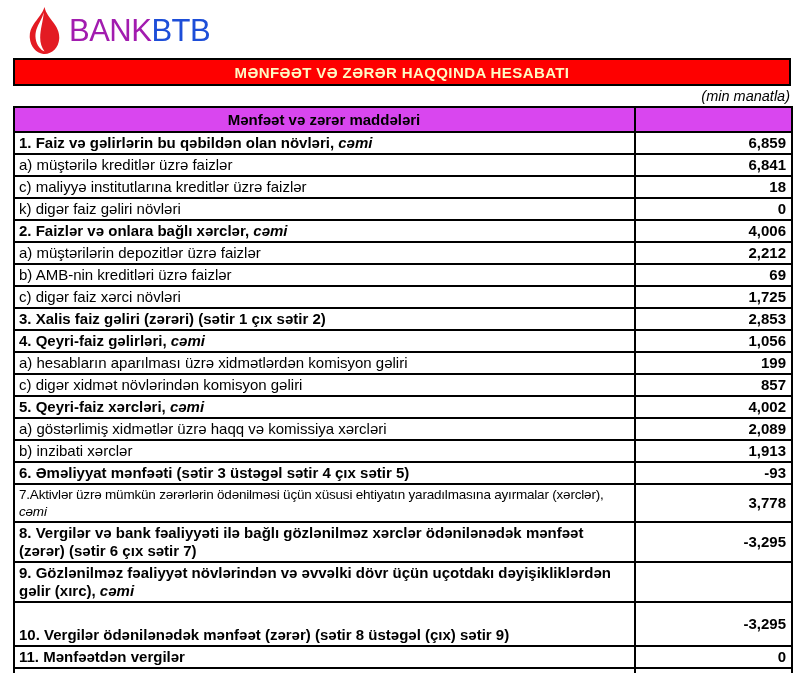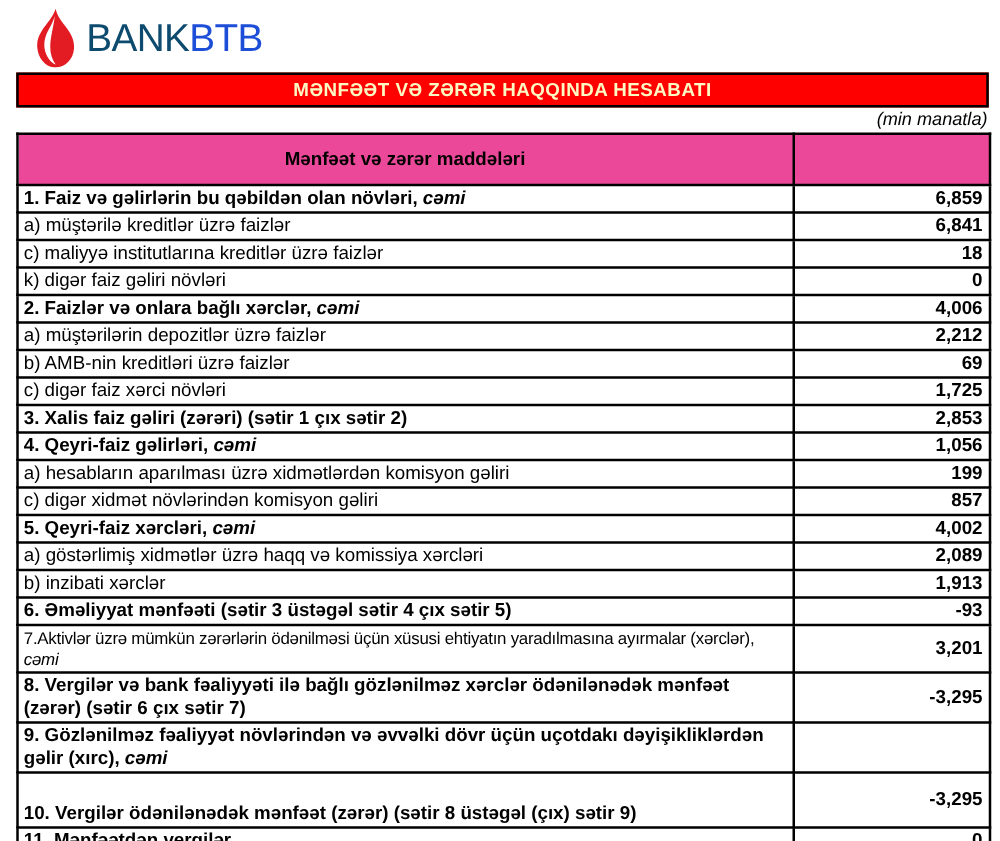--- a/index.html
+++ b/index.html
@@ -11,21 +11,21 @@
     color: #000;
     overflow: hidden;
   }
   
   .logo-row {
     display: flex; align-items: center;
     padding: 6px 0 4px 29px; height: 58px; gap: 9px;
   }
   .logo-flame { width: 31px; height: 47px; flex: 0 0 auto; }
   .logo-text { font-size: 31px; letter-spacing: -0.5px; line-height: 1; }
-  .logo-text .bank { color: #0c4a6e; }
+  .logo-text .bank { color: #a21caf; }
   .logo-text .btb  { color: #1d4ed8; }
   
   .banner {
     margin: 0 9px 0 13px;
     background: #fe0000;
     border: 2px solid #000;
     height: 28px;
     display: flex; align-items: center; justify-content: center;
   }
   .banner-title {
@@ -44,23 +44,23 @@
     table-layout: fixed;
     font-size: 15px;
   }
   table.report th, table.report td {
     border: 2px solid #000;
     padding: 1px 5px 1px 4px;
     line-height: 18px;
     overflow: hidden;
   }
   th.hdr-label, th.hdr-value {
-    background: #ec4899;
+    background: #d946ef;
     font-weight: bold; text-align: center;
-    height: 41px; font-size: 15px;
+    height: 25px; font-size: 15px;
   }
   tr.data-row { height: 21px; }
   td.label { text-align: left; }
   td.value { text-align: right; font-weight: bold; }
   tr.vbold td.value { font-weight: bold; }
   tr.row-total td.label { font-weight: bold; }
   tr.row-item td.label { font-weight: normal; }
   tr.row-item-condensed td.label {
     font-weight: normal; font-size: 13.5px; letter-spacing: -0.2px; line-height: 17px;
   }
@@ -173,21 +173,21 @@
     <td class="value">1,913</td>
   </tr>
 
   <tr class="data-row row-total vbold">
     <td class="label"><span>6. Əməliyyat mənfəəti (sətir 3 üstəgəl sətir 4 çıx sətir 5)</span></td>
     <td class="value">-93</td>
   </tr>
 
   <tr class="data-row row-item-condensed">
     <td class="label"><span>7.Aktivlər üzrə mümkün zərərlərin ödənilməsi üçün xüsusi ehtiyatın yaradılmasına ayırmalar (xərclər),</span><span class="suffix"> cəmi</span></td>
-    <td class="value">3,201</td>
+    <td class="value">3,778</td>
   </tr>
 
   <tr class="data-row row-total vbold">
     <td class="label"><span>8. Vergilər və bank fəaliyyəti ilə bağlı gözlənilməz xərclər ödənilənədək mənfəət (zərər) (sətir 6 çıx sətir 7)</span></td>
     <td class="value">-3,295</td>
   </tr>
 
   <tr class="data-row row-total">
     <td class="label"><span>9. Gözlənilməz fəaliyyət növlərindən və əvvəlki dövr üçün uçotdakı dəyişikliklərdən gəlir (xırc),</span><span class="suffix"> cəmi</span></td>
     <td class="value"></td>

